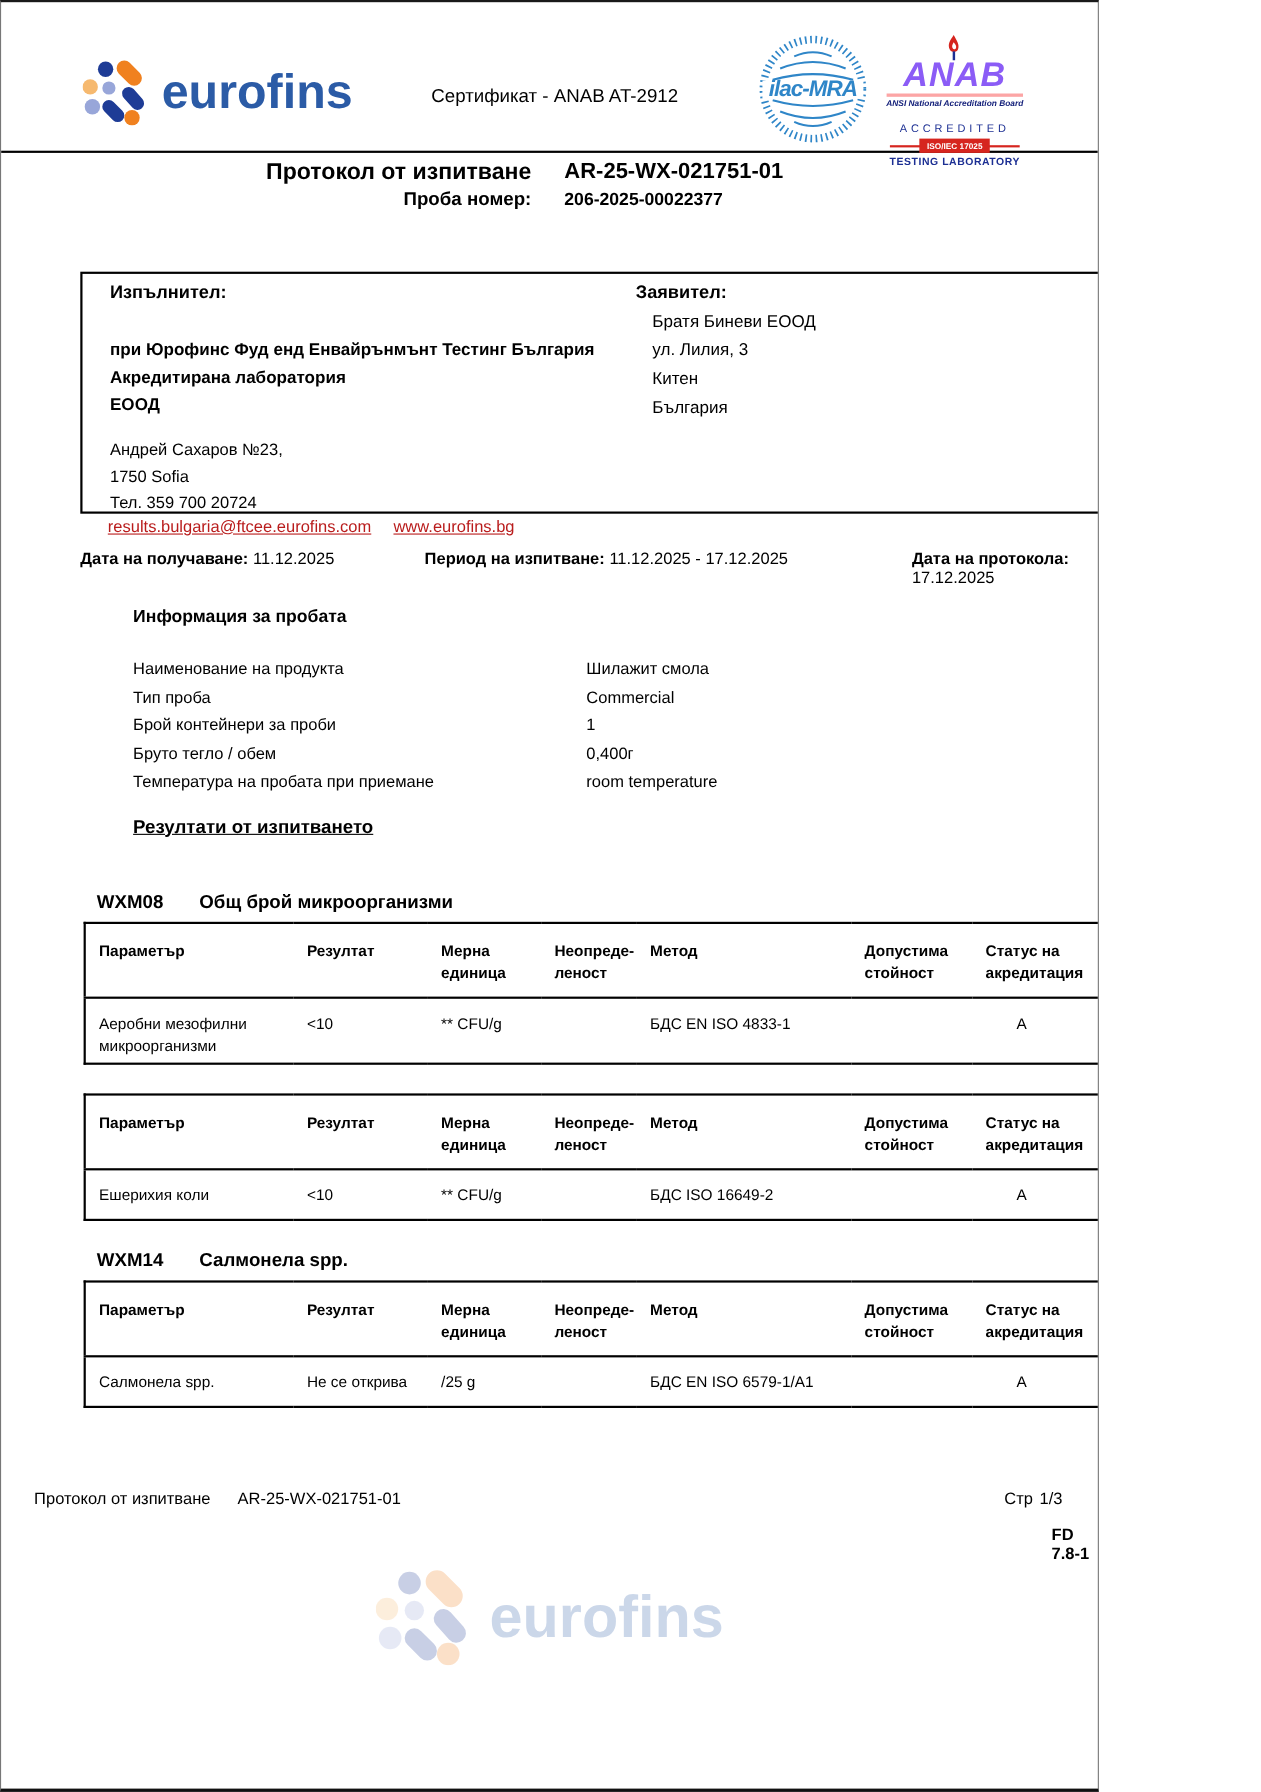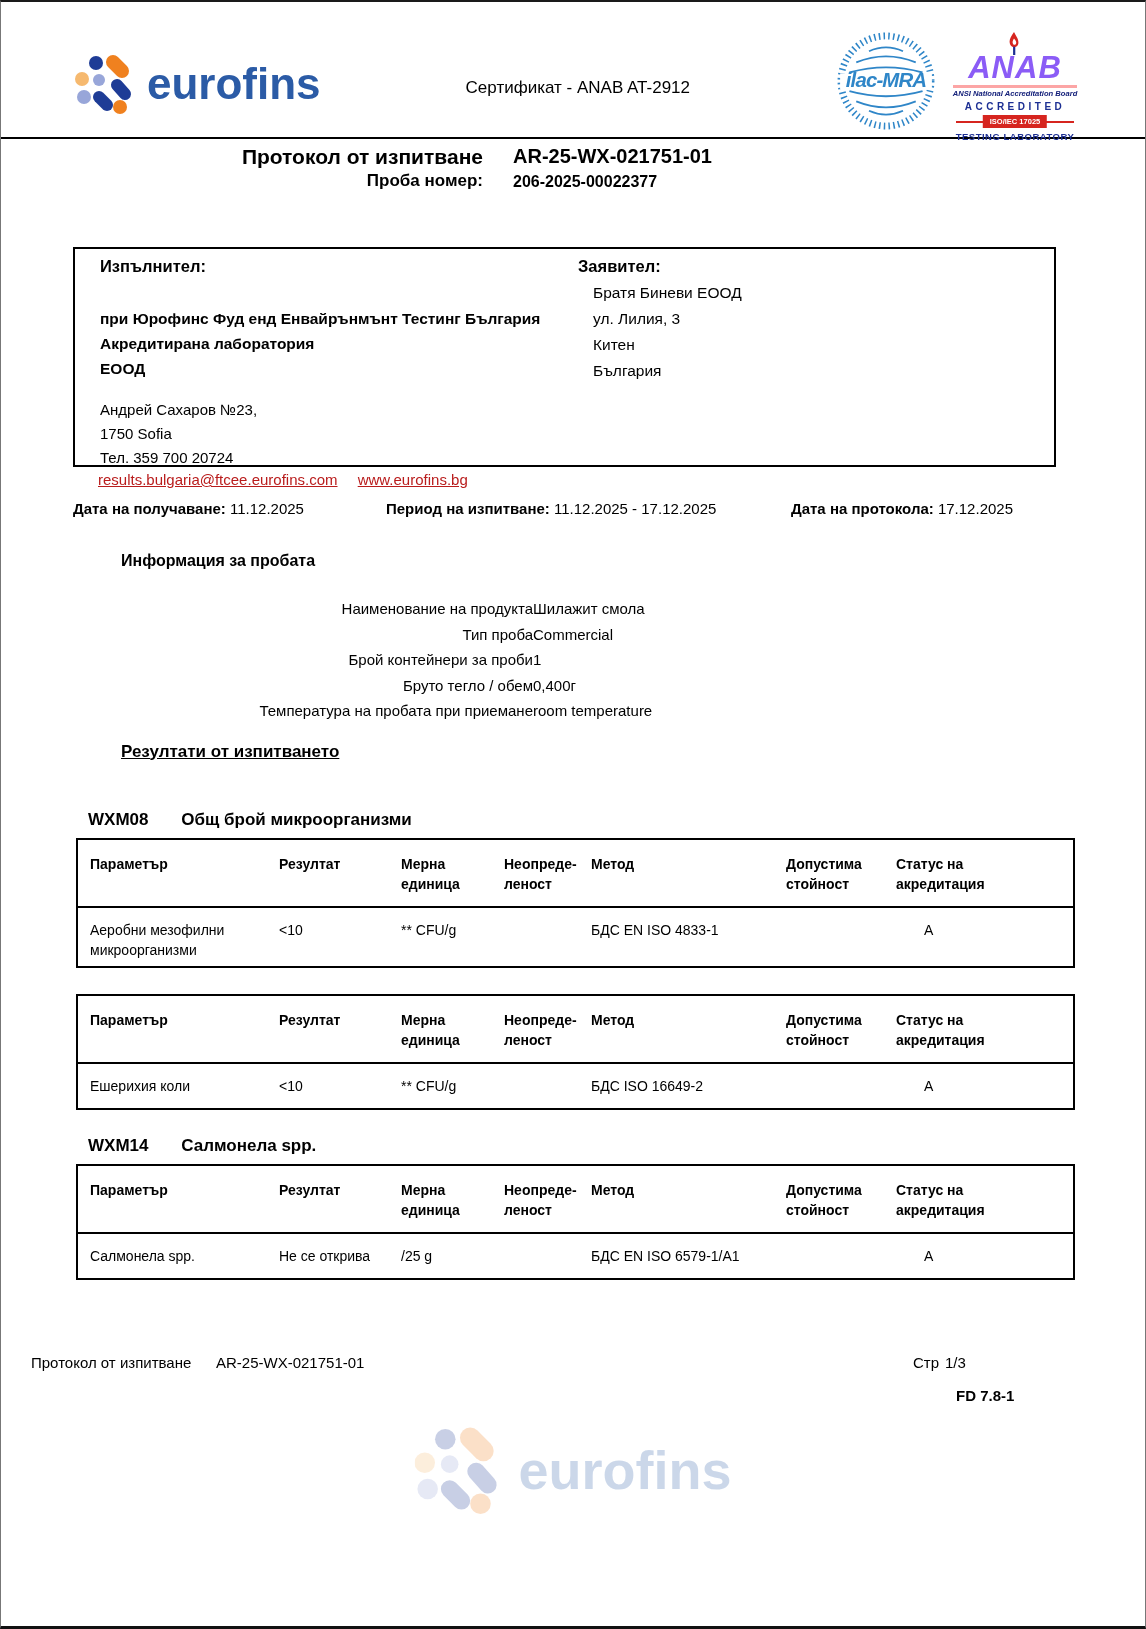--- a/index.html
+++ b/index.html
@@ -1,37 +1,37 @@
 <!DOCTYPE html>
 <html><head>
 <meta charset="utf-8">
 <style>
   html,body{margin:0;padding:0;background:#fff;}
   .page{
-    width:1146px;height:1629px;position:relative;background:#fff;
+    width:999px;height:1629px;position:relative;background:#fff;
     font-family:"Liberation Sans",sans-serif;color:#000;box-sizing:border-box;
     border-top:2px solid #1a1a1a;border-bottom:3px solid #111;
     border-left:1px solid #777;border-right:1px solid #777;overflow:hidden;
   }
   
   .header{display:flex;align-items:flex-start;height:137px;box-sizing:border-box;
           padding:20px 66px 0 74px;border-bottom:2px solid #000;}
   .logo{display:flex;align-items:center;gap:12px;margin-top:32px;}
   .logo svg{width:60px;height:60px;}
   .logo-text{font-size:44px;font-weight:bold;color:#2b5ba6;line-height:1;letter-spacing:0;}
   .cert-text{flex:1;text-align:center;font-size:17px;margin-top:56px;}
   .right-logos{display:flex;gap:14px;align-items:flex-start;margin-top:8px;}
   .ilac svg{width:102px;height:102px;}
   .anab{width:128px;display:flex;flex-direction:column;align-items:center;}
   .anab-word{position:relative;font-size:31px;font-weight:bold;color:#8b5cf6;
              letter-spacing:1px;line-height:1;margin-top:22px;font-style:italic;}
   .anab-flame{position:absolute;left:38px;top:-21px;width:16px;height:24px;}
   .anab-board{font-size:7.6px;font-weight:bold;font-style:italic;color:#14207a;
               margin-top:2px;border-top:3px solid #fca5a5;padding-top:1px;white-space:nowrap;}
-  .anab-accredited{font-size:10px;font-weight:bold;color:#1c2f93;letter-spacing:3.5px;margin-top:3px;}
+  .anab-accredited{font-size:10px;font-weight:normal;color:#1c2f93;letter-spacing:3.5px;margin-top:14px;}
   .anab-iso-bar{position:relative;width:118px;height:13px;margin-top:3px;text-align:right;}
   .anab-iso-bar::before{content:"";position:absolute;left:0;right:0;top:6px;height:2px;background:#d6251f;}
   .anab-iso{position:absolute;left:50%;transform:translateX(-50%);top:0;background:#d6251f;color:#fff;
             font-size:7.5px;font-weight:bold;padding:2px 7px;white-space:nowrap;}
   .anab-lab{font-size:9.5px;font-weight:bold;color:#1c2f93;margin-top:3px;letter-spacing:0.5px;}
   
   .title-block{display:grid;grid-template-columns:482px auto;column-gap:30px;margin-top:6px;row-gap:2px;}
   .tb-label{text-align:right;font-weight:bold;}
   .tb-l1{font-size:21px;}
   .tb-v1{font-size:20px;font-weight:bold;}
@@ -47,26 +47,26 @@
   .client{position:absolute;left:503px;top:8px;}
   .client-lines{margin-top:4px;margin-left:15px;font-size:15.5px;line-height:26px;}
   .links{margin:4px 0 0 97px;font-size:15px;}
   .links a{color:#b91c1c;text-decoration:underline;}
   .links a + a{margin-left:16px;}
   
   .dates{position:relative;height:22px;margin-top:12px;font-size:15px;}
   .dates b{font-weight:bold;}
   .d1{position:absolute;left:72px;}
   .d2{position:absolute;left:385px;}
-  .d3{position:absolute;left:790px;}
+  .d3{position:absolute;left:828px;}
   
   .sample-info{margin:30px 0 0 120px;font-size:15px;}
   .si-title{font-weight:bold;font-size:16px;}
   .si-rows{margin-top:26px;}
-  .si-row{display:flex;line-height:25.5px;text-align:right;}
+  .si-row{display:flex;line-height:25.5px;}
   .si-label{width:412px;}
   
   .results-title{margin:18px 0 0 120px;font-size:17px;font-weight:bold;text-decoration:underline;}
   .section{margin-top:48px;padding-left:12px;}
   .section + .section{margin-top:26px;}
   .sec-head{margin-left:75px;font-size:17px;font-weight:bold;}
   .sec-code{margin-right:28px;}
   table.results-table{margin:8px 0 0 63px;width:997px;border-collapse:collapse;table-layout:fixed;
         font-size:14px;border:2px solid #000;}
   .results-table th{font-weight:bold;text-align:left;vertical-align:top;height:68px;

